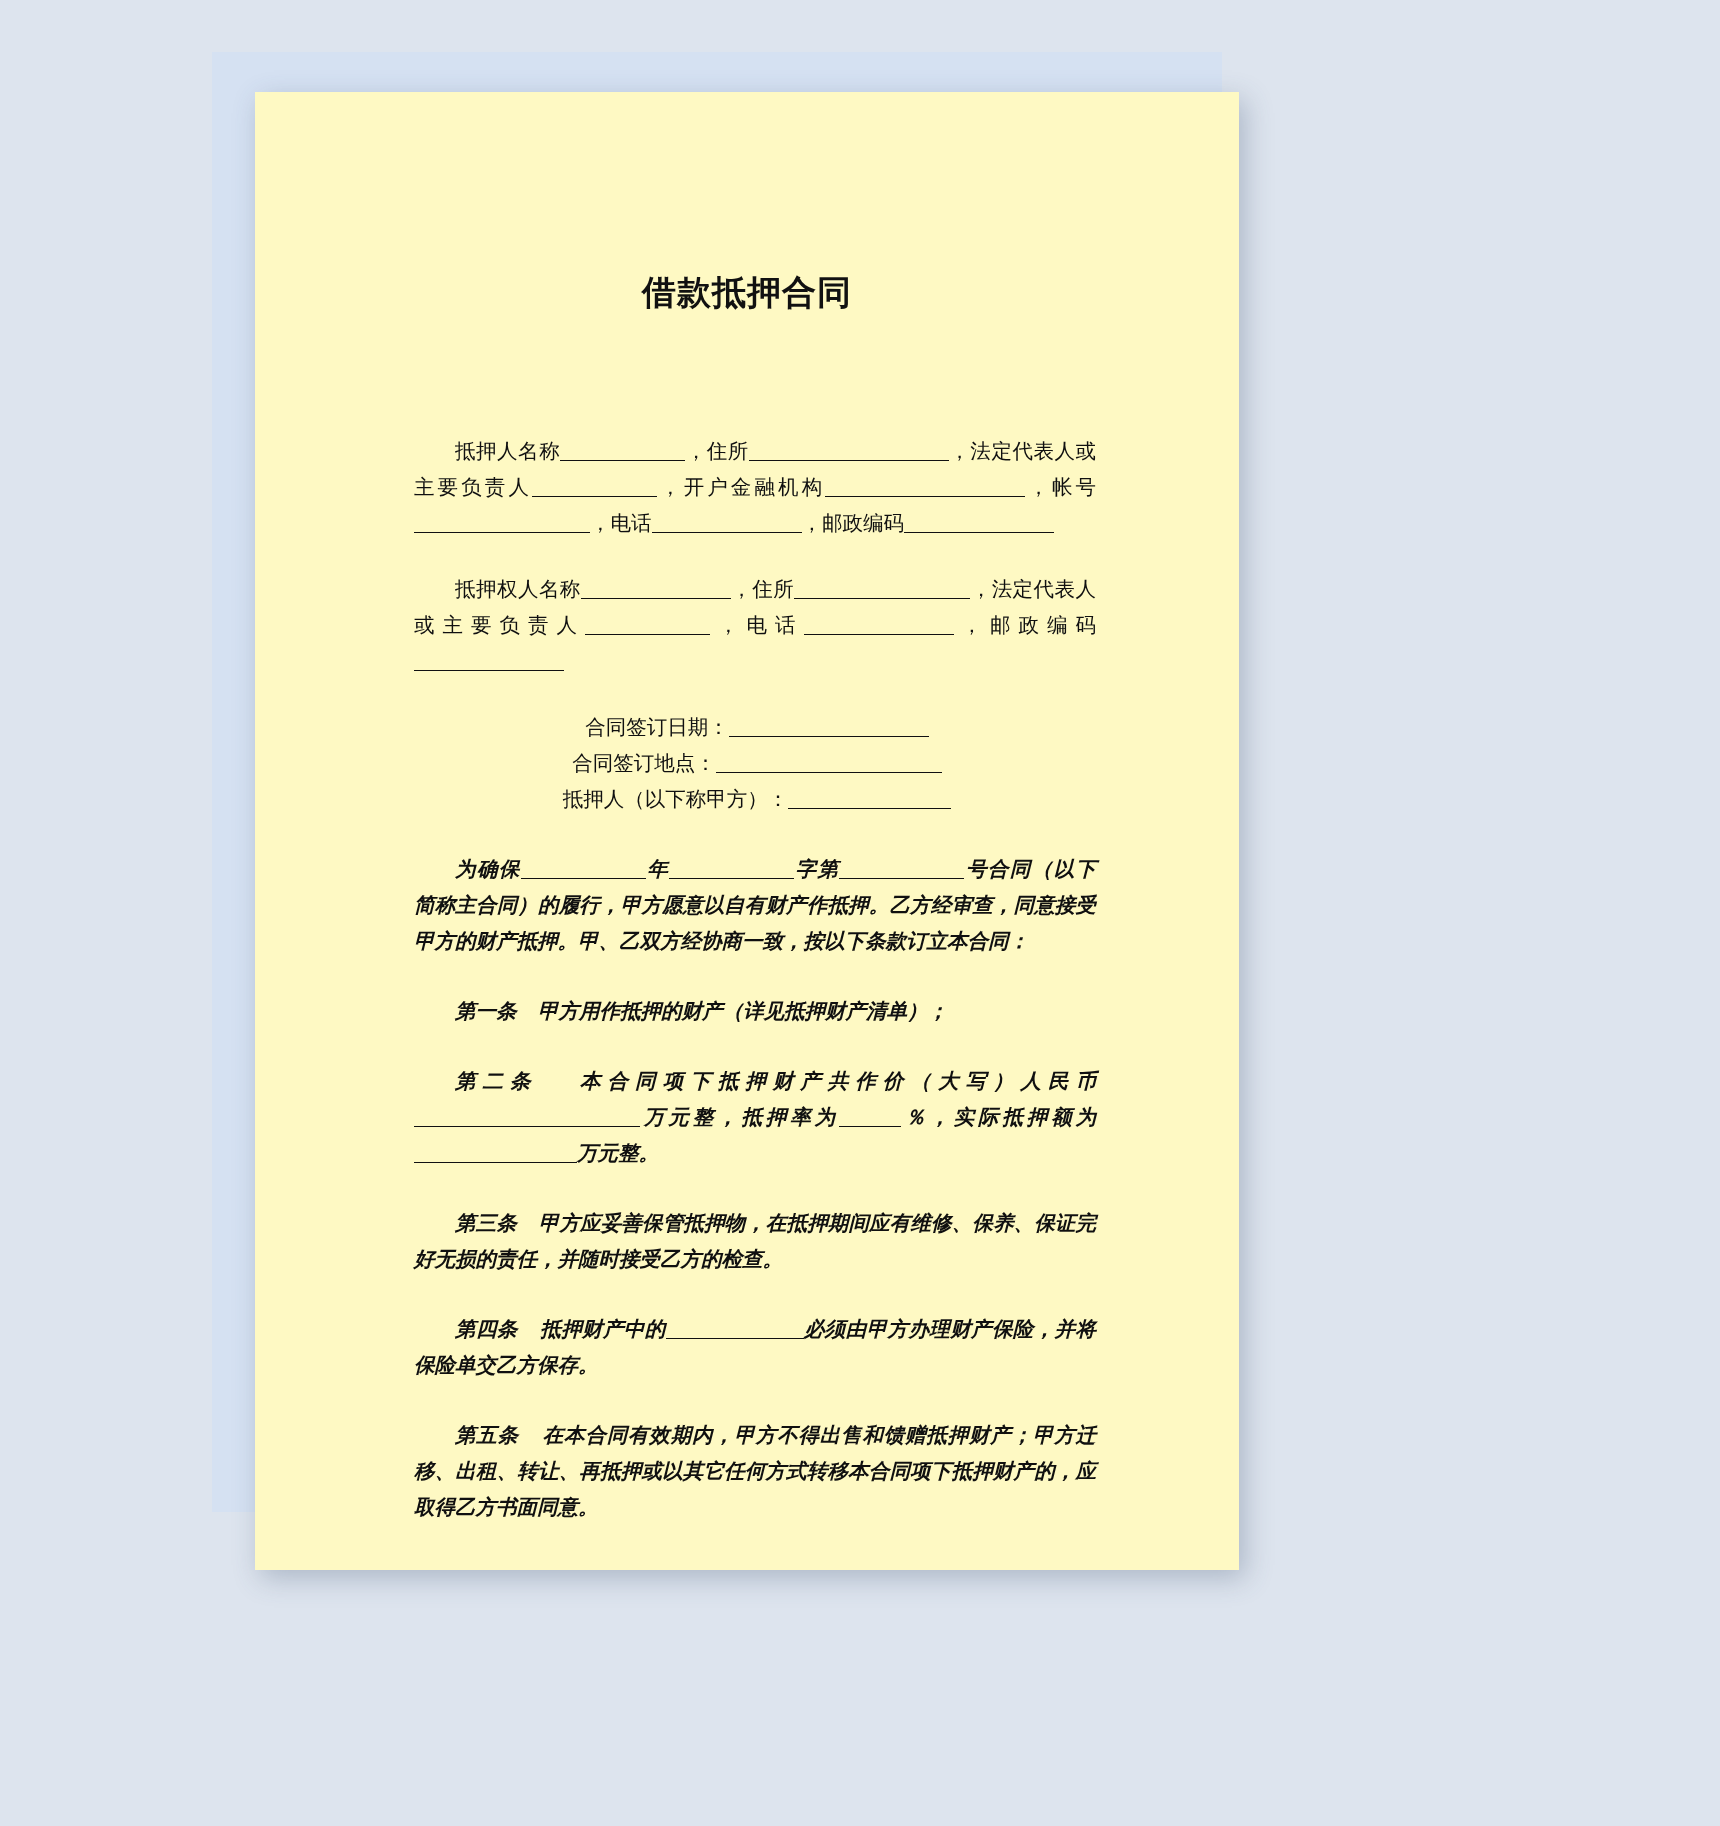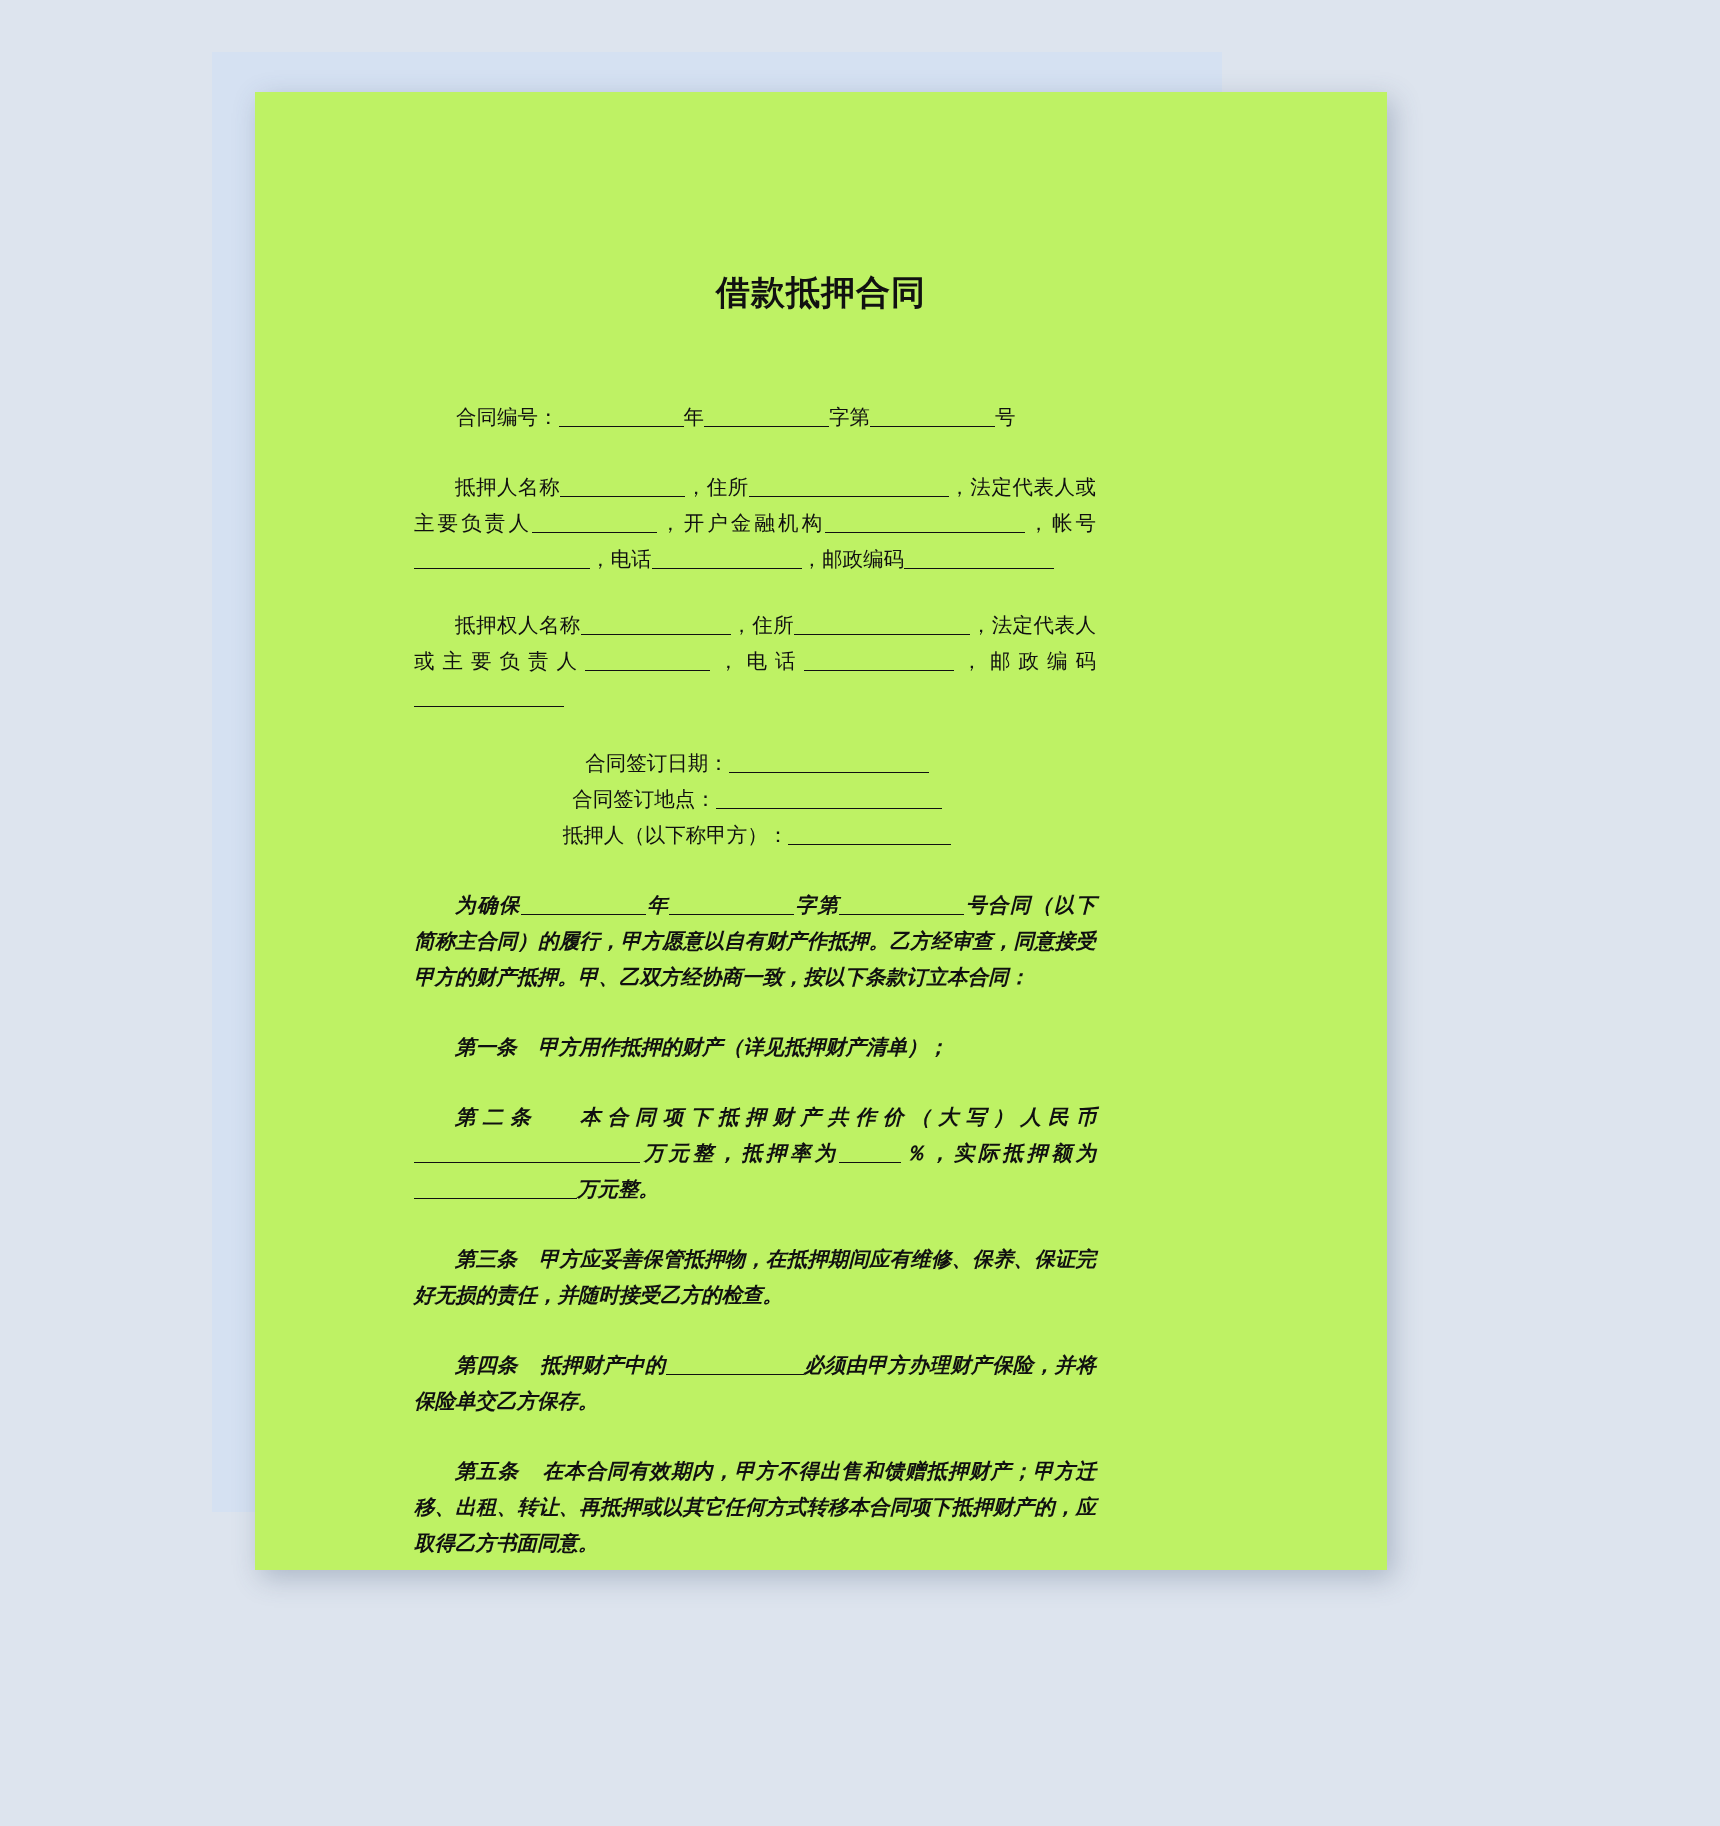--- a/index.html
+++ b/index.html
@@ -30,23 +30,23 @@
     width: 1010px;
     height: 1460px;
     background: #d5e1f2;
   }
 
   
   #page {
     position: absolute;
     left: 255px;
     top: 92px;
-    width: 1132px;
+    width: 984px;
     height: 1478px;
-    background: #bef264;
+    background: #fef9c3;
     box-shadow: 6px 8px 26px rgba(60, 80, 110, 0.30);
   }
 
   
   .doc-body {
     position: absolute;
     left: 0;
     top: 0;
     width: 100%;
     height: 100%;
@@ -124,23 +124,20 @@
 
   <div id="back-sheet"></div>
 
   <div id="page">
     <div class="doc-body">
 
       <div class="doc-title">借款抵押合同</div>
 
       <div class="content">
 
-        <p class="para noindent sign-line" style="padding-left:42px;">
-          <span>合同编号：</span><span class="blank b10"></span><span>年</span><span class="blank b10"></span><span>字第</span><span class="blank b10"></span><span>号</span>
-        </p>
 
         <div class="gap-lg"></div>
 
         <p class="para">
           <span>抵押人名称</span><span class="blank b10"></span><span>，住所</span><span class="blank b16"></span><span>，法定代表人或主要负</span><span>责人</span><span class="blank b10"></span><span>，开户金融机构</span><span class="blank b16"></span><span>，帐号</span><span class="blank b14"></span><span>，</span><span>电话</span><span class="blank b12"></span><span>，邮政编码</span><span class="blank b12"></span>
         </p>
 
         <div class="gap-md"></div>
 
         <p class="para">

